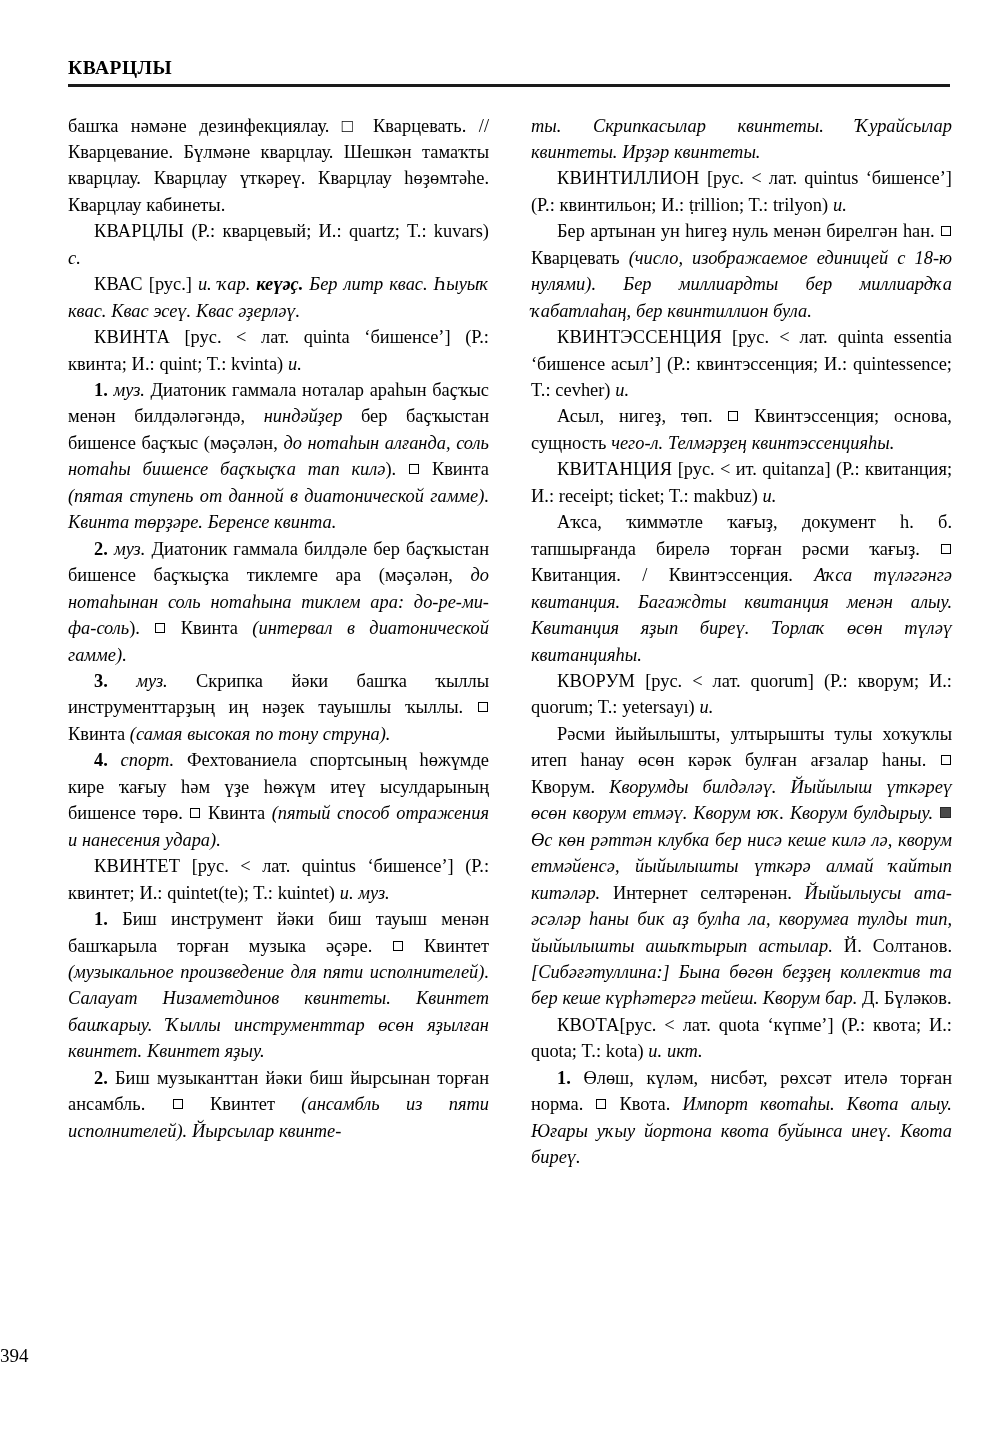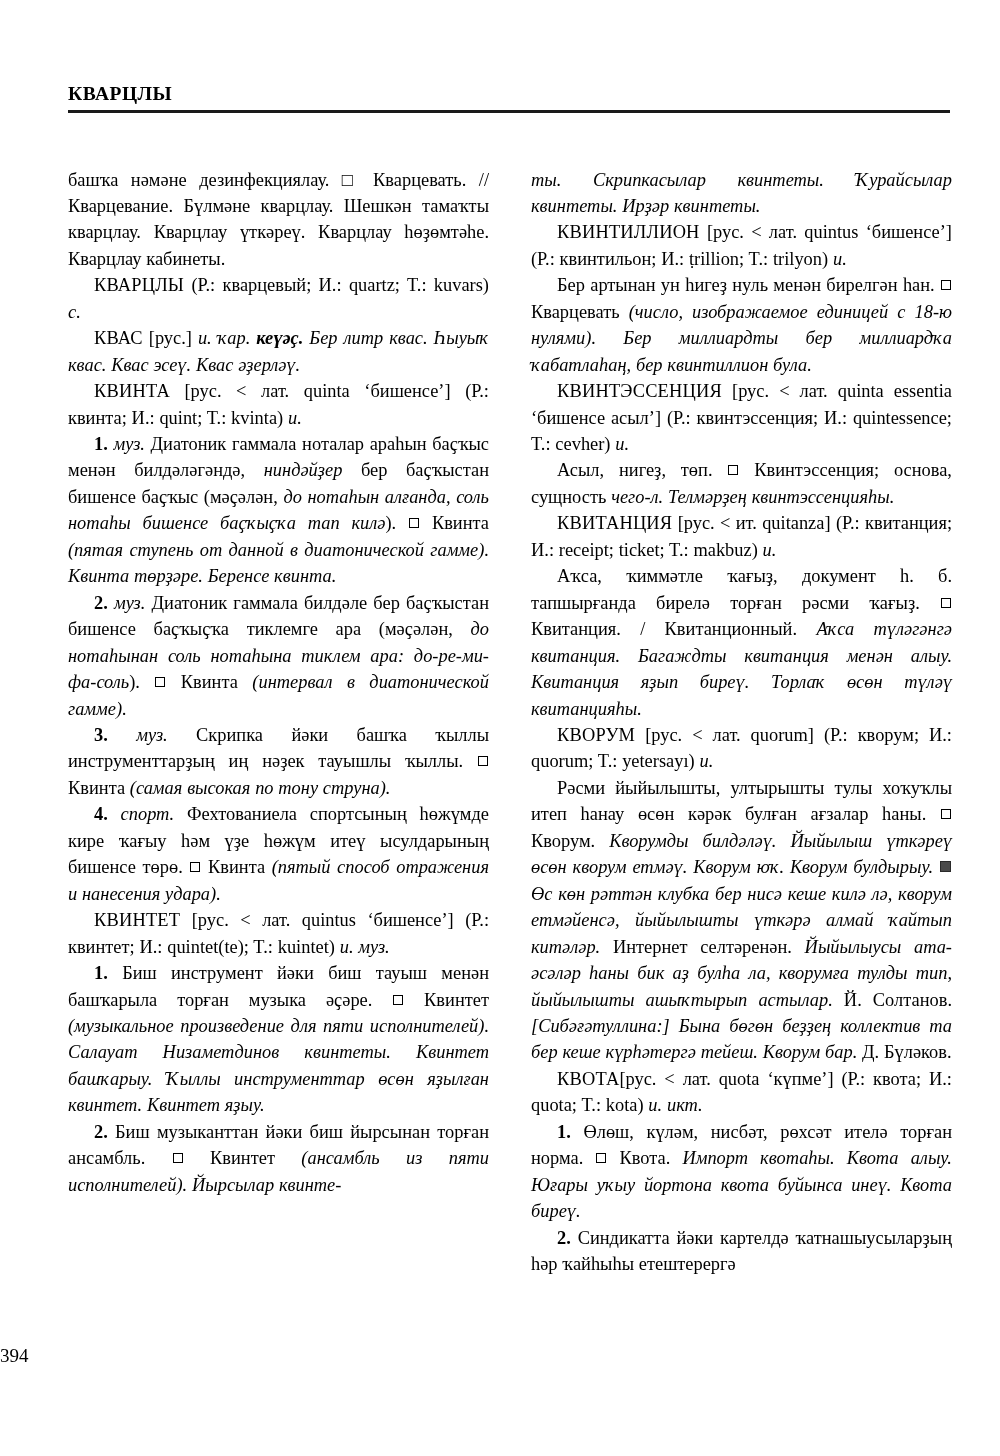--- a/index.html
+++ b/index.html
@@ -16,21 +16,21 @@
     position: relative;
     overflow: hidden;
   }
 
   .page {
     position: absolute;
     left: 0; top: 0;
     width: 888px;
     height: 1456px;
     box-sizing: border-box;
-    padding: 84px 50px 0 68px;
+    padding: 58px 50px 0 68px;
   }
 
   
   .running-head {
     font-size: 19.5px;
     font-weight: bold;
     letter-spacing: 0.5px;
     line-height: 1.0;
     margin: 0 0 6px 0;
     font-family: "Liberation Serif", "DejaVu Serif", serif;
@@ -45,21 +45,20 @@
   
   .columns {
     display: flex;
     flex-direction: row;
     width: 884px;
     column-gap: 42px;
   }
   .col {
     width: 421px;
     flex: 0 0 421px;
-    margin-top: 28px;
   }
 
   p.par {
     margin: 0;
     font-size: 18.4px;
     line-height: 26.45px;
     text-align: justify;
     text-justify: inter-word;
     hyphens: manual;
     word-spacing: 0.01em;
@@ -148,29 +147,28 @@
 
       <p class="par noindent"><i class="it">ты. Скрипкасылар квинтеты. Ҡурайсылар квинтеты. Ирҙәр квинтеты.</i></p>
 
       <p class="par indent"><b class="hw">КВИНТИЛЛИОН</b> <span>[рус. &lt; лат. quintus ‘бишенсе’]</span> <span>(Р.: квинтильон; И.: ṭrillion; T.: trilyon)</span> <i class="it">и.</i></p>
       <p class="par indent"><span>Бер артынан ун һигеҙ нуль менән бирелгән һан.</span> <span class="sq"></span> <span>Кварцевать</span> <i class="it">(число, изображаемое единицей с 18-ю нулями).</i> <i class="it">Бер миллиардты бер миллиардҡа ҡабатлаһаң, бер квинтиллион була.</i></p>
 
       <p class="par indent"><b class="hw">КВИНТЭССЕНЦИЯ</b> <span>[рус. &lt; лат. quinta essentia ‘бишенсе асыл’]</span> <span>(Р.: квинтэссенция; И.: quintessence; T.: cevher)</span> <i class="it">и.</i></p>
       <p class="par indent"><span>Асыл, нигеҙ, төп.</span> <span class="sq"></span> <span>Квинтэссенция; основа, сущность</span> <i class="it">чего-л.</i> <i class="it">Телмәрҙең квинтэссенцияһы.</i></p>
 
       <p class="par indent"><b class="hw">КВИТАНЦИЯ</b> <span>[рус. &lt; ит. quitanza]</span> <span>(Р.: квитанция; И.: receipt; ticket; T.: makbuz)</span> <i class="it">и.</i></p>
-      <p class="par indent"><span>Аҡса, ҡиммәтле ҡағыҙ, документ һ. б. тапшырғанда бирелә торған рәсми ҡағыҙ.</span> <span class="sq"></span> <span>Квитанция. / Квитанционный.</span> <i class="it">Аҡса түләгәнгә квитанция. Багаждты квитанция менән алыу. Квитанция яҙып биреү. Торлаҡ өсөн түләү квитанцияһы.</i></p>
+      <p class="par indent"><span>Аҡса, ҡиммәтле ҡағыҙ, документ һ. б. тапшырғанда бирелә торған рәсми ҡағыҙ.</span> <span class="sq"></span> <span>Квитанция. / Квинтэссенция.</span> <i class="it">Аҡса түләгәнгә квитанция. Багаждты квитанция менән алыу. Квитанция яҙып биреү. Торлаҡ өсөн түләү квитанцияһы.</i></p>
 
       <p class="par indent"><b class="hw">КВОРУМ</b> <span>[рус. &lt; лат. quorum]</span> <span>(Р.: кворум; И.: quorum; T.: yetersayı)</span> <i class="it">и.</i></p>
       <p class="par indent"><span>Рәсми йыйылышты, ултырышты тулы хоҡуҡлы итеп һанау өсөн кәрәк булған ағзалар һаны.</span> <span class="sq"></span> <span>Кворум.</span> <i class="it">Кворумды билдәләү. Йыйылыш үткәреү өсөн кворум етмәү. Кворум юҡ. Кворум булдырыу.</i> <span class="sqf"></span> <i class="it">Өс көн рәттән клубка бер нисә кеше килә лә, кворум етмәйенсә, йыйылышты үткәрә алмай ҡайтып китәләр.</i> <span>Интернет селтәренән.</span> <i class="it">Йыйылыусы ата-әсәләр һаны бик аҙ булһа ла, кворумға тулды тип, йыйылышты ашыҡтырып астылар.</i> <span>Й. Солтанов.</span> <i class="it">[Сибәғәтуллина:]</i> <i class="it">Бына бөгөн беҙҙең коллектив та бер кеше күрһәтергә тейеш. Кворум бар.</i> <span>Д. Бүләков.</span></p>
 
       <p class="par indent"><b class="hw">КВОТА</b><span>[рус. &lt; лат. quota ‘күпме’]</span> <span>(Р.: квота; И.: quota; T.: kota)</span> <i class="it">и. икт.</i></p>
 
       <p class="par indent"><b class="num">1.</b> <span>Өлөш, күләм, нисбәт, рөхсәт ителә торған норма.</span> <span class="sq"></span> <span>Квота.</span> <i class="it">Импорт квотаһы. Квота алыу. Юғары уҡыу йортона квота буйынса инеү. Квота биреү.</i></p>
 
-      <p class="par indent"><b class="num">2.</b> <span>Синдикатта йәки картелдә ҡатнашыусыларҙың һәр ҡайһыһы етештерергә</span></p>
 
     </div>
   </div>
 
   <div class="folio">394</div>
 
 </div>
 
 </body></html>

